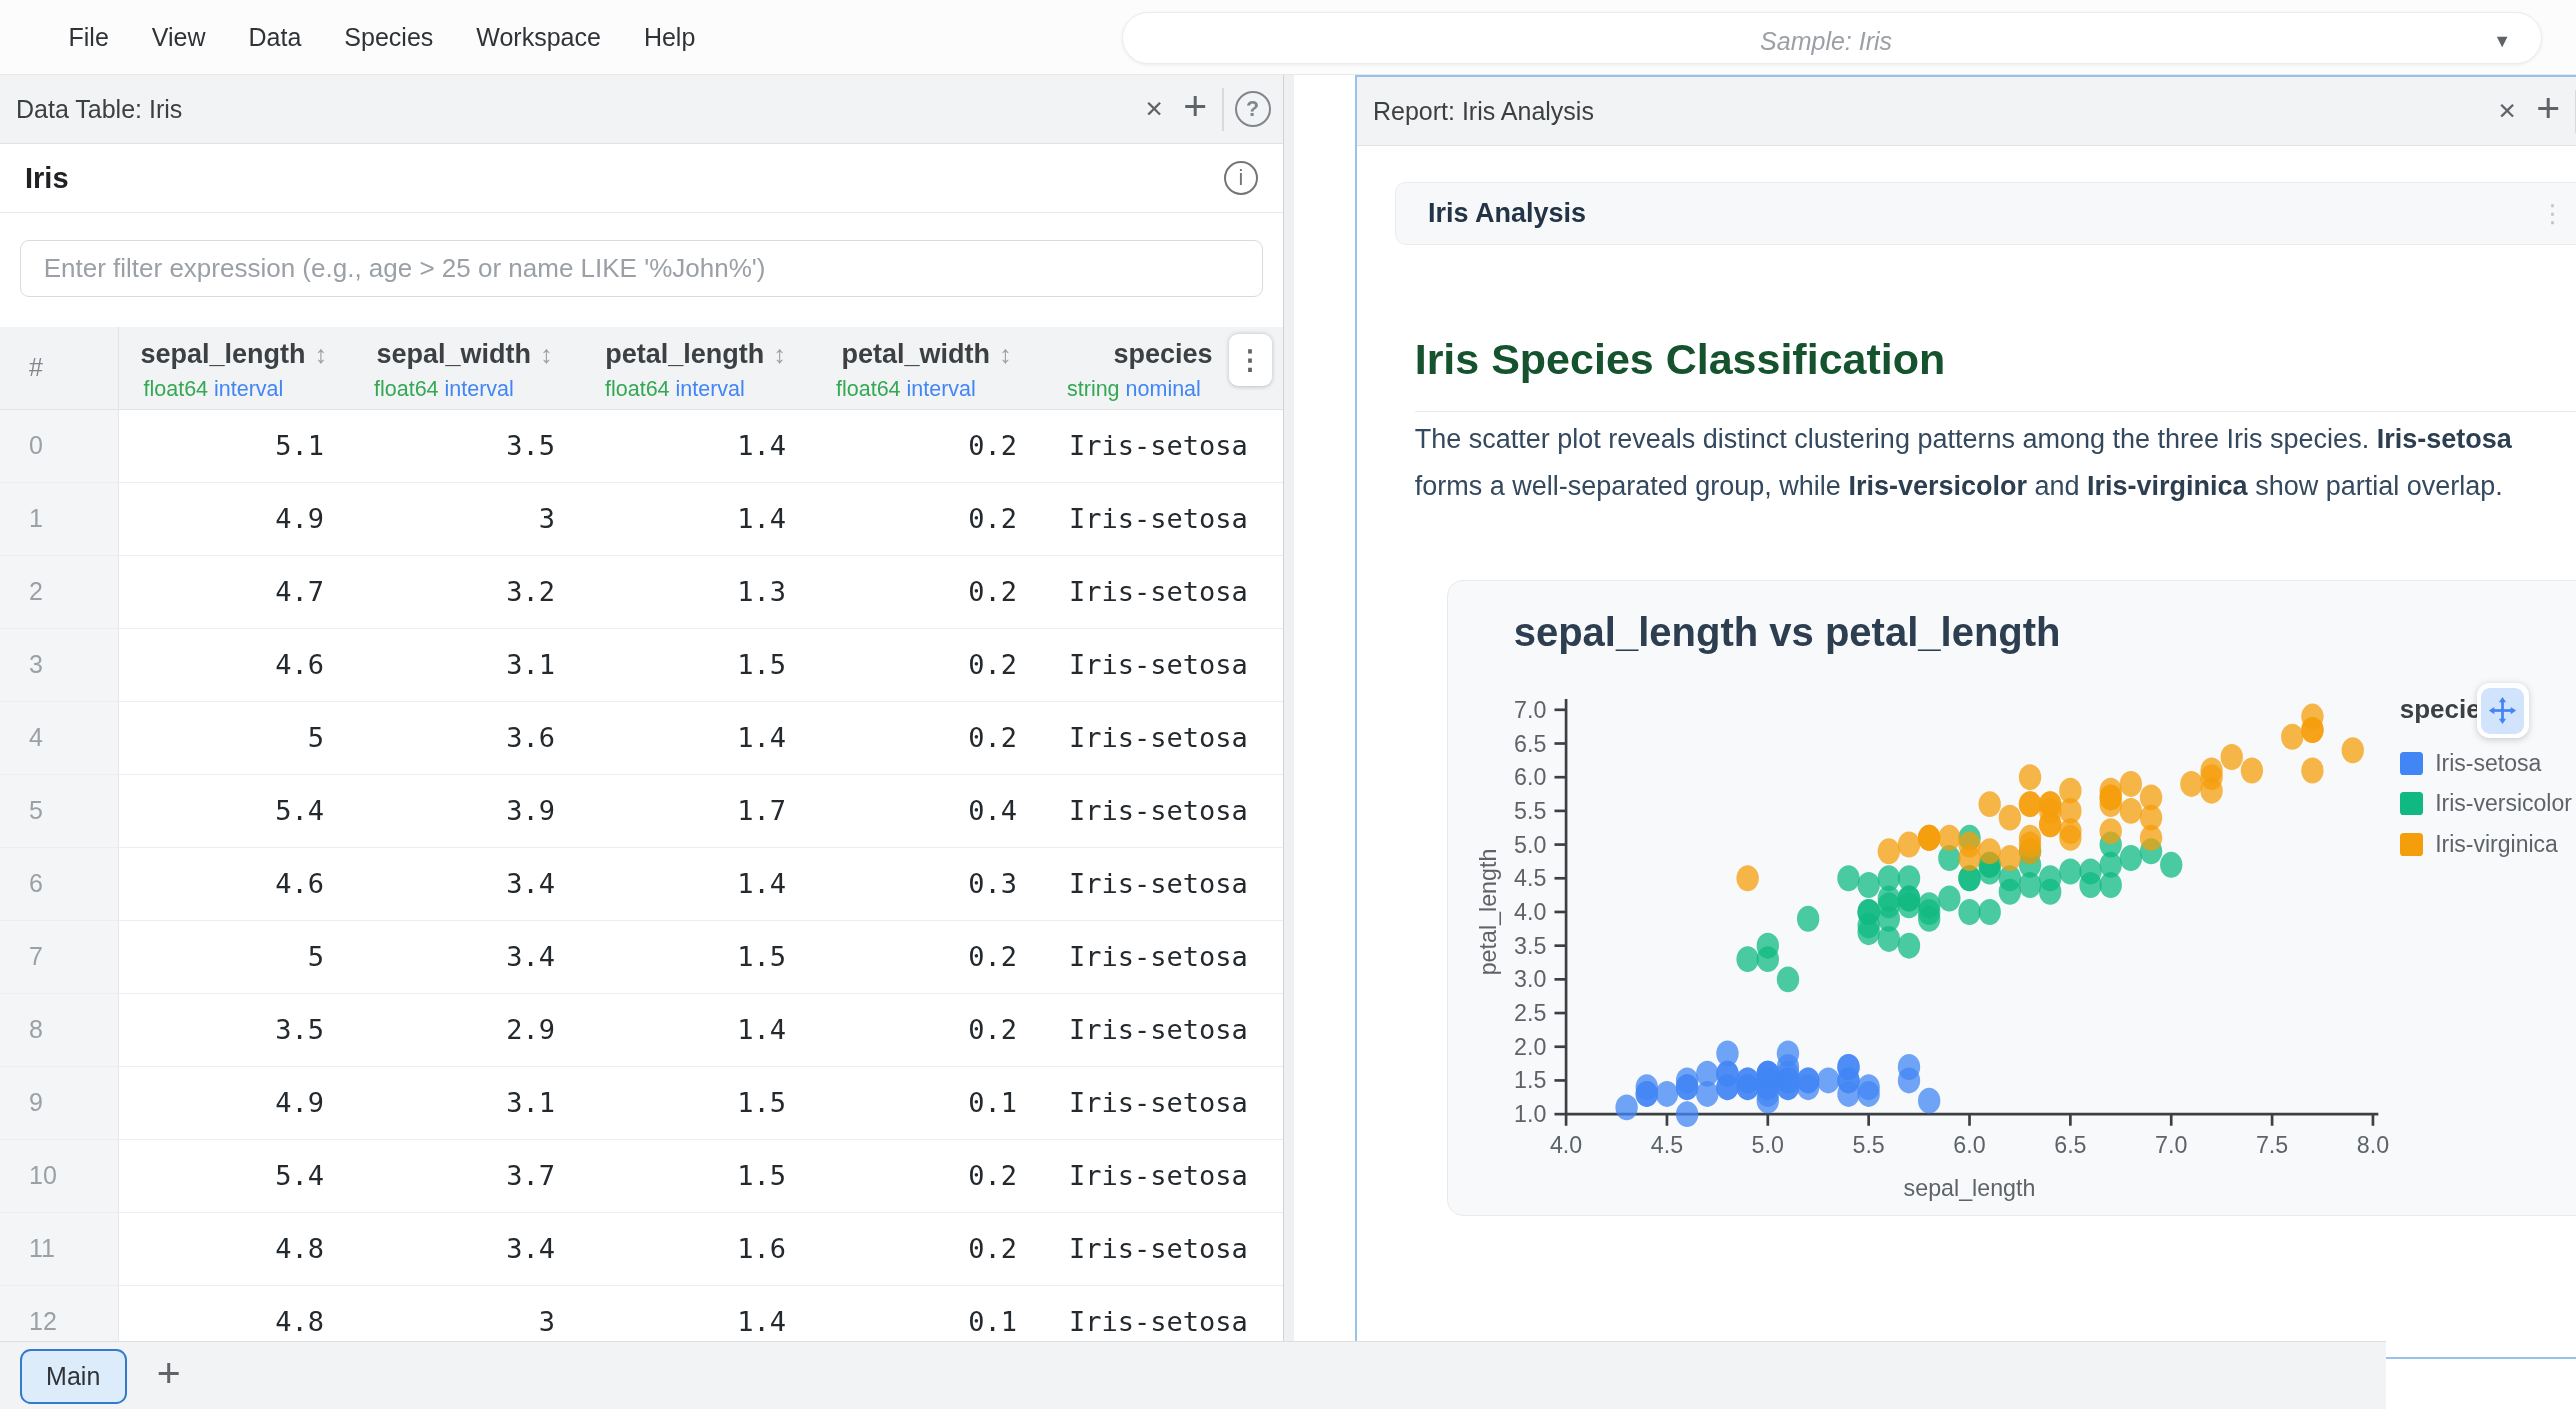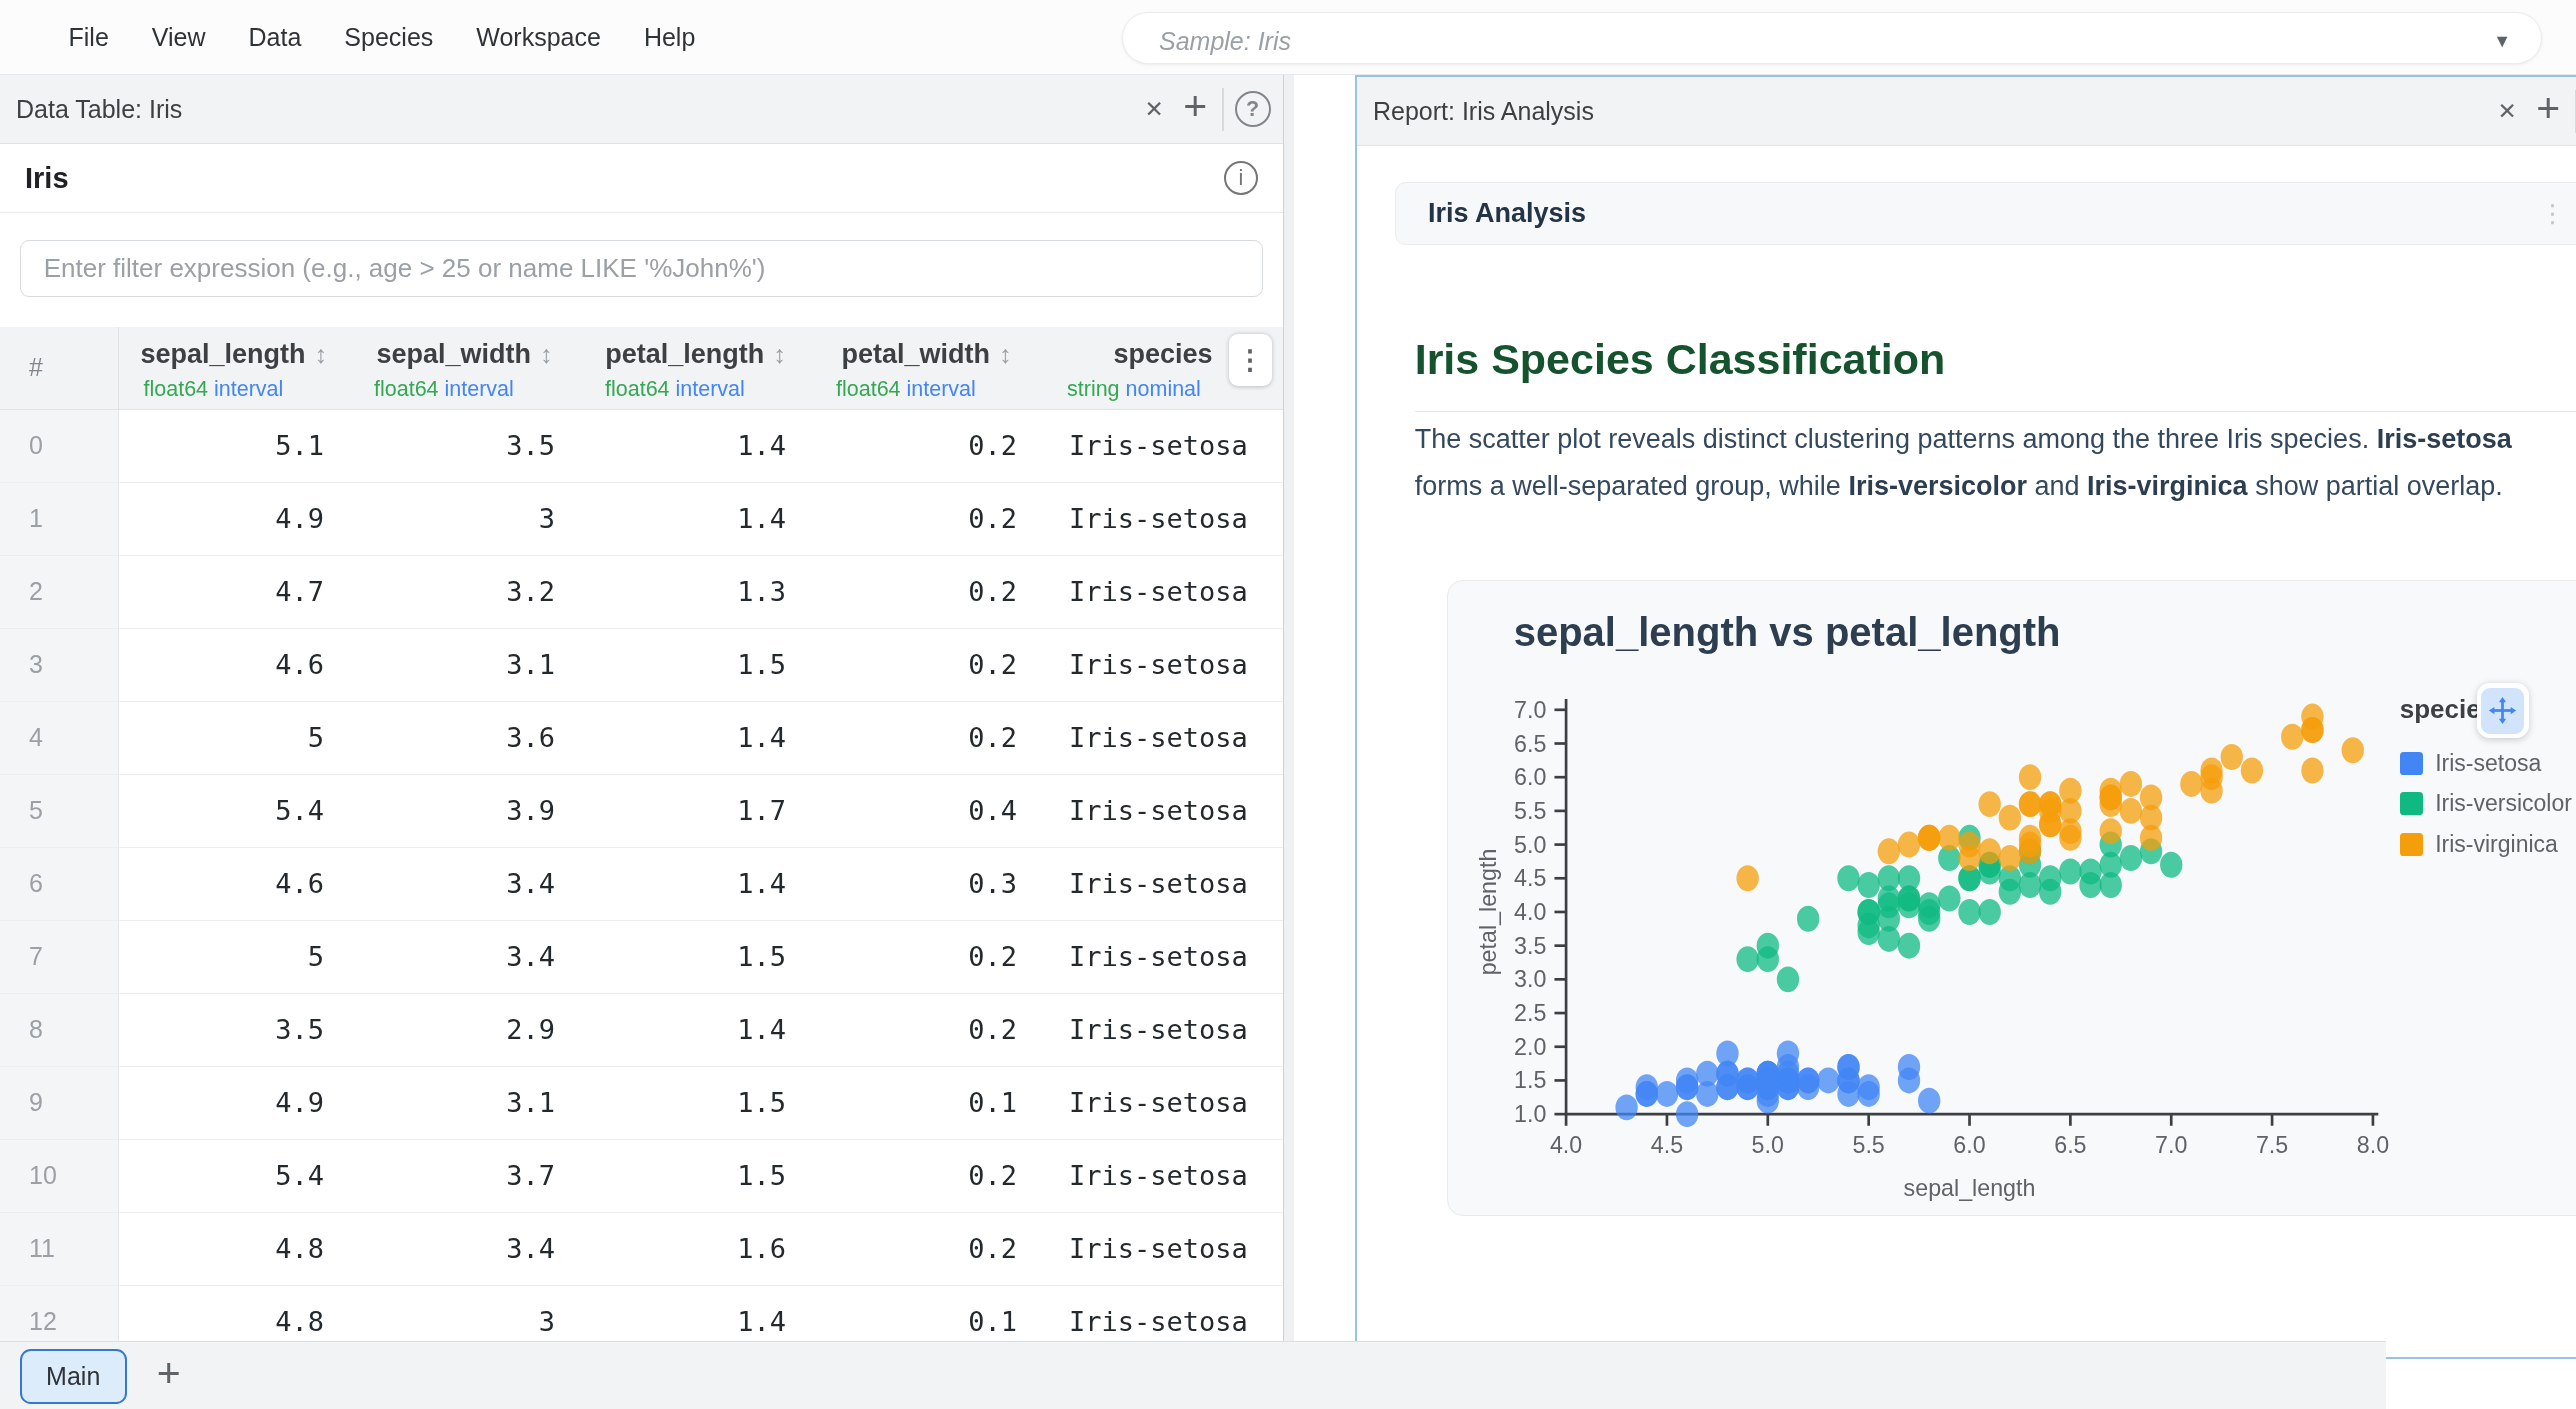--- a/index.html
+++ b/index.html
@@ -8,21 +8,21 @@
 
   
   .menubar { position:absolute; left:0; top:0; width:2576px; height:75px;
              background:#fcfcfc; border-bottom:1.8px solid #e6e8ea;
              display:flex; align-items:center; }
   .menu-items { display:flex; align-items:center; padding-left:47px; }
   .menu-item { font-size:25px; color:#2f3337; padding:0 21.5px; cursor:default; }
   .dataset-select { position:absolute; left:1122px; top:11.6px; width:1420px; height:52px;
                     background:#fff; border:0.9px solid #ececec; border-radius:26px;
                     box-shadow:0 0.9px 3.6px rgba(0,0,0,.07);
-                    display:flex; align-items:center; padding:8px 30px 0 36px; }
+                    display:flex; align-items:center; padding:8px 30px 0 36px;text-align:center; }
   .dataset-select .val { flex:1; font-size:25px; font-style:italic; color:#9aa0a6; }
   .dataset-select .arrow { font-size:18px; color:#5f6368; }
 
   
   .workspace { position:absolute; left:0; top:75px; width:2576px; height:1266px; }
   .panel-left { position:absolute; left:0; top:0; width:1283px; height:1266px;
                 background:#fff; overflow:hidden; }
   .panel-divider { position:absolute; left:1283px; top:0; width:10.7px; height:1266px;
                    background:#eef0f2; border-left:1.8px solid #cdd2d7; }
   .panel-right { position:absolute; left:1355px; top:0; width:1283px; height:1284px;

